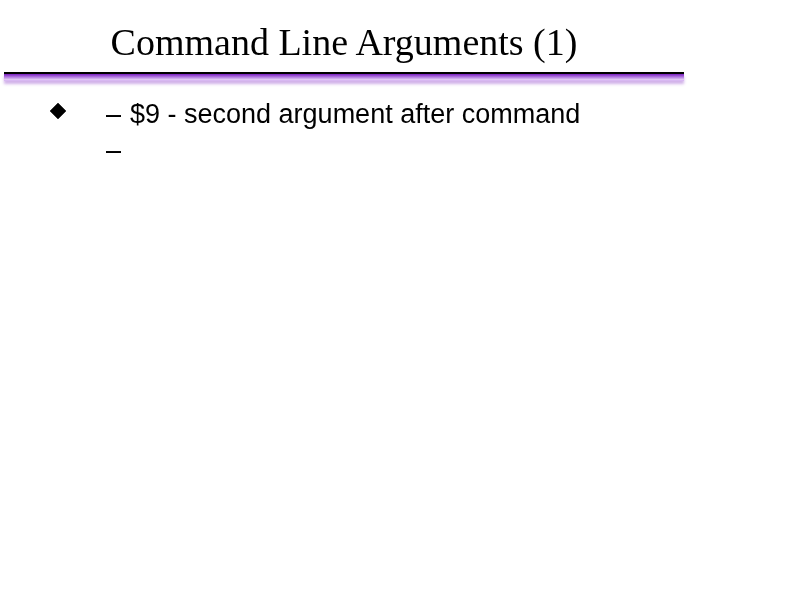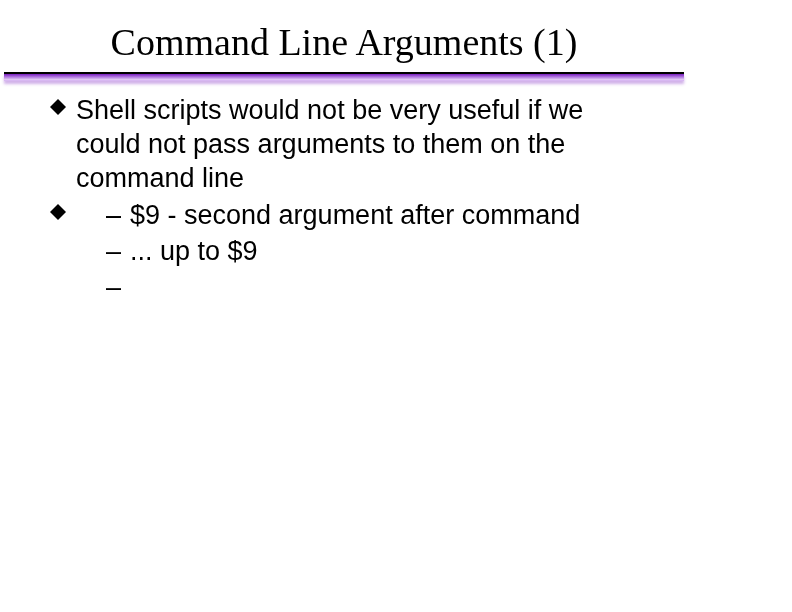--- a/index.html
+++ b/index.html
@@ -89,41 +89,39 @@
 
   <div class="content">
     <ul class="level1">
 
       <li>
         <span class="diamond">
           <svg viewBox="0 0 16 16">
               <polygon points="8,0 16,8 8,16 0,8" fill="#000"></polygon>
             </svg>
         </span>
-        <span>Shell scripts would not be very useful if we could not pass arguments to them on the command line</span>
       </li>
 
       <li>
         <span class="diamond">
           <svg viewBox="0 0 16 16">
               <polygon points="8,0 16,8 8,16 0,8" fill="#000"></polygon>
             </svg>
         </span>
 
         <ul class="level2">
           <li>
             <span class="dash">–</span>
           </li>
           <li>
             <span class="dash">–</span>
             <span>$9 - second argument after command</span>
           </li>
           <li>
             <span class="dash">–</span>
-            <span>... up to $9</span>
           </li>
           <li>
             <span class="dash">–</span>
           </li>
         </ul>
       </li>
 
     </ul>
   </div>
 </div>

